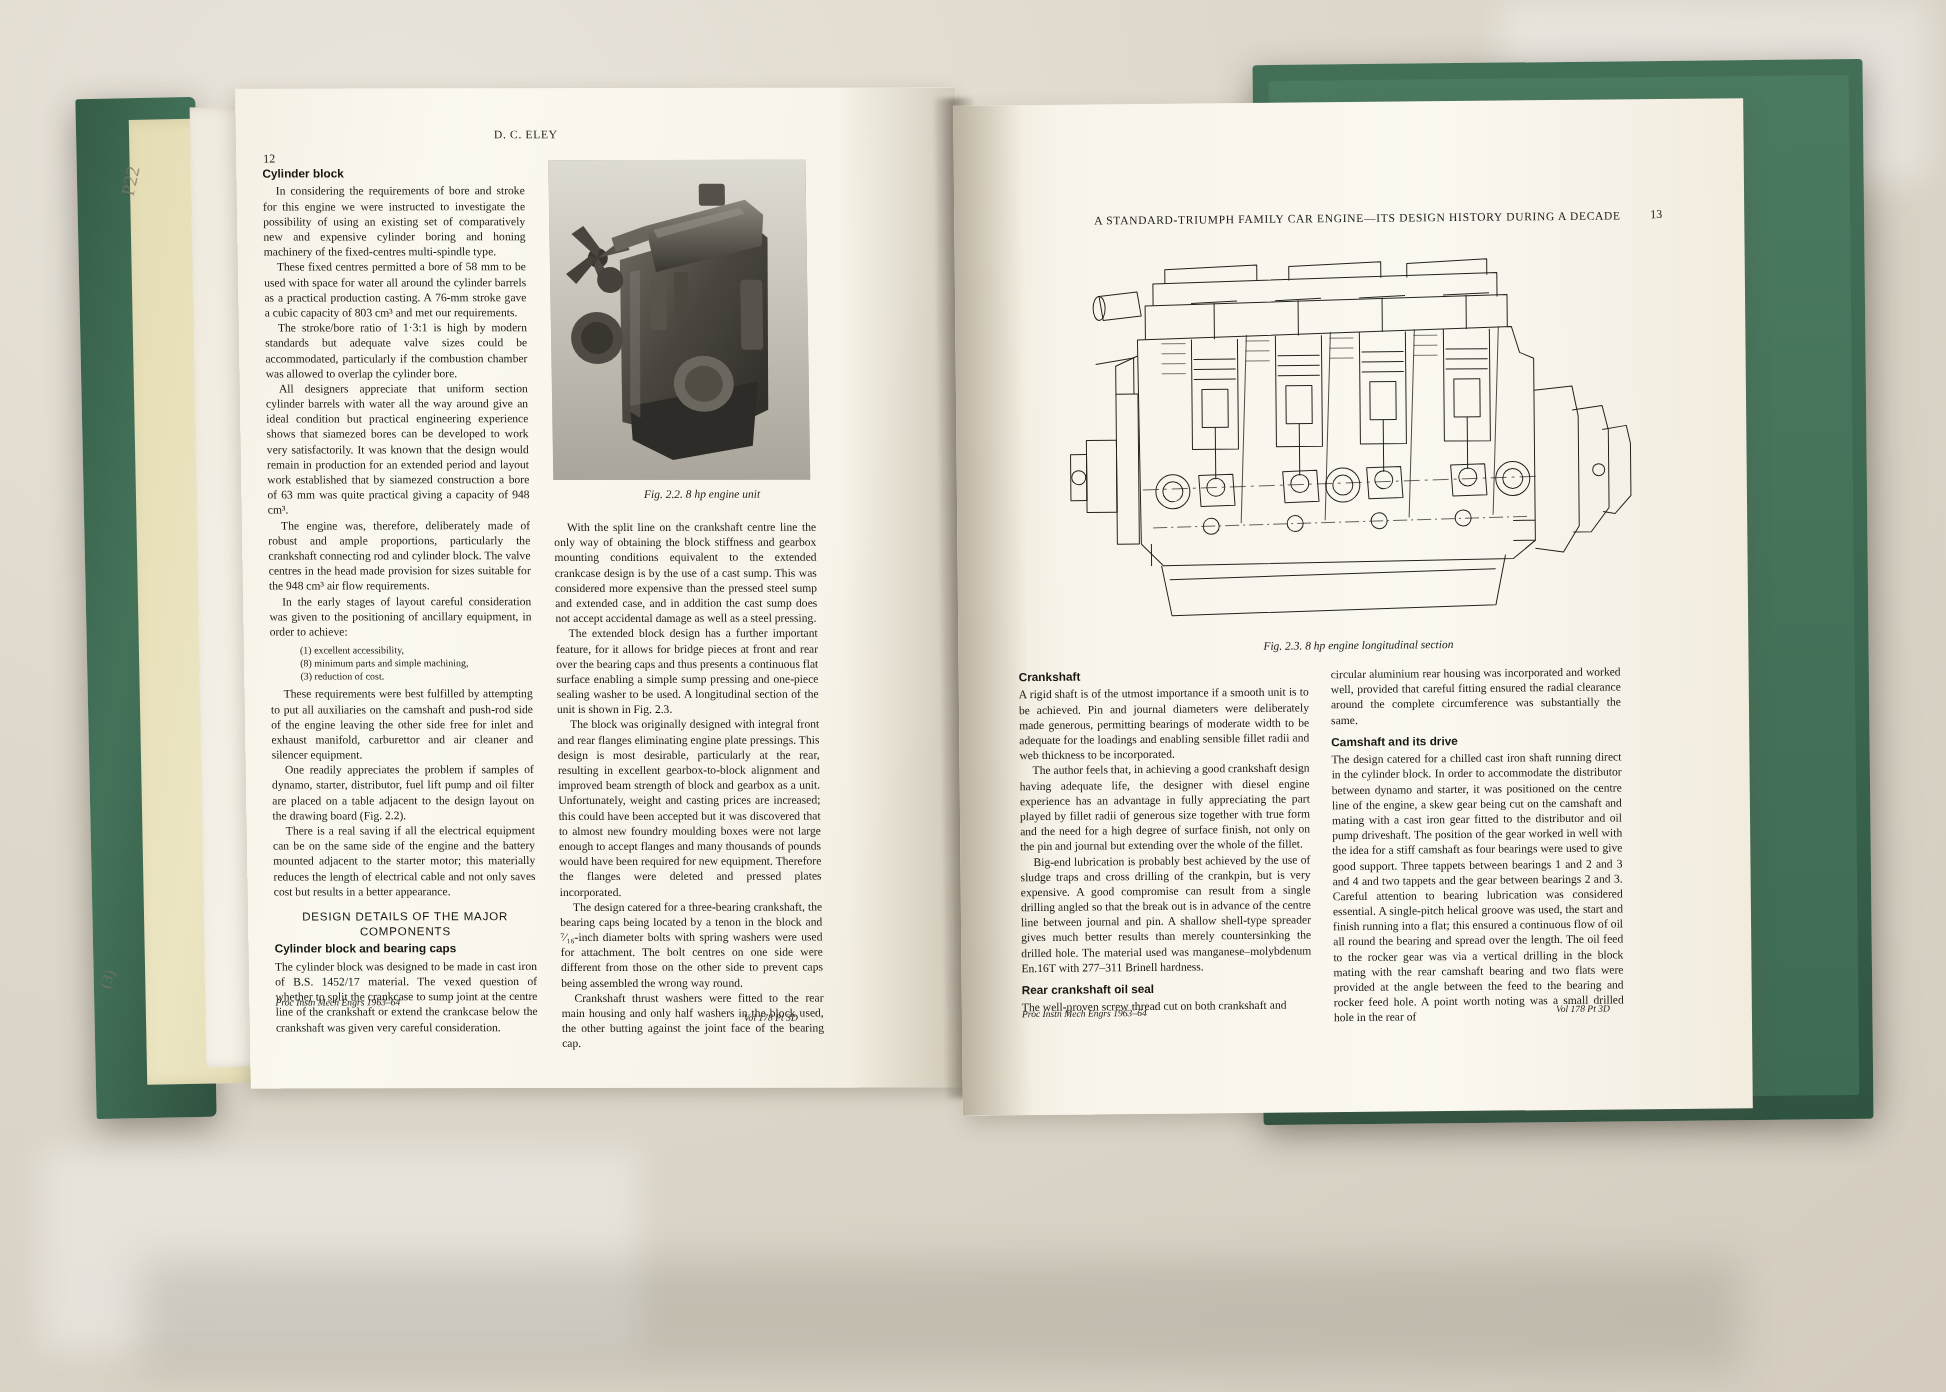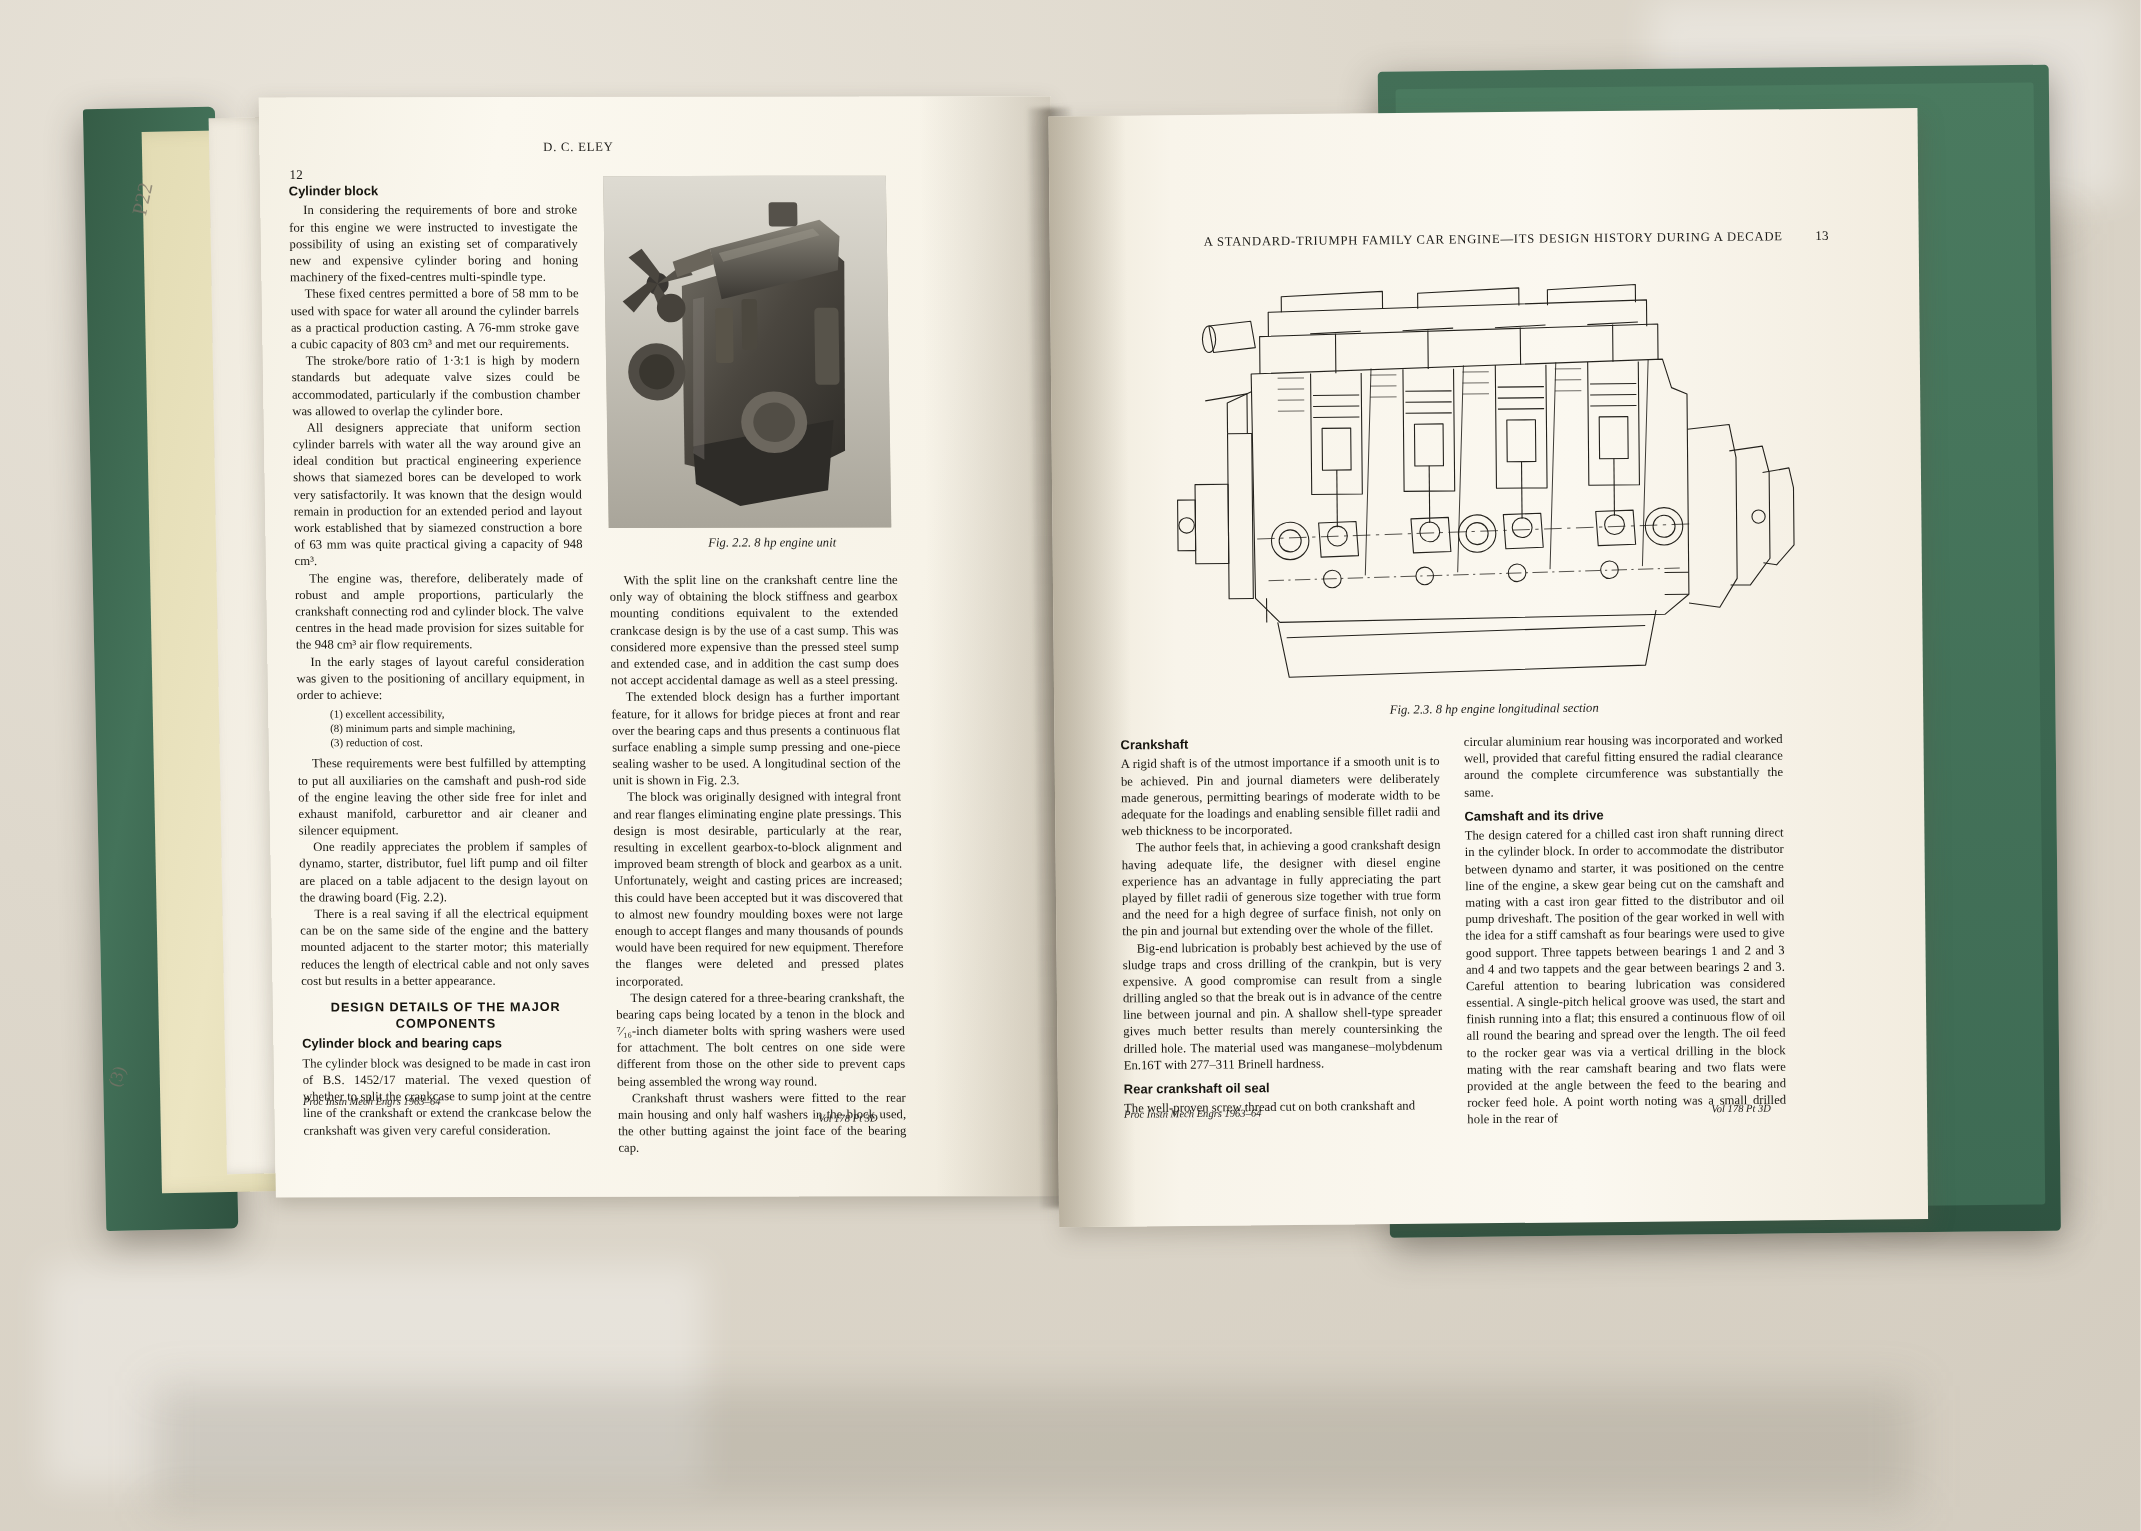--- a/index.html
+++ b/index.html
@@ -168,21 +168,21 @@
   .col h4 {
     margin: 0 0 2px 0;
     font-size: 11.8px;
     font-weight: bold;
     font-family: "Liberation Sans", sans-serif;
     text-indent: 0;
   }
   .sec-head {
     text-align: center;
     font-size: 11.6px;
-    font-weight: bold;
+    font-weight: normal;
     letter-spacing: 0.8px;
     font-family: "Liberation Sans", sans-serif;
     margin: 9px 0 3px 0;
   }
   .numlist {
     margin: 4px 0 4px 0;
     padding: 0 0 0 30px;
     list-style: none;
     font-size: 10px;
   }

